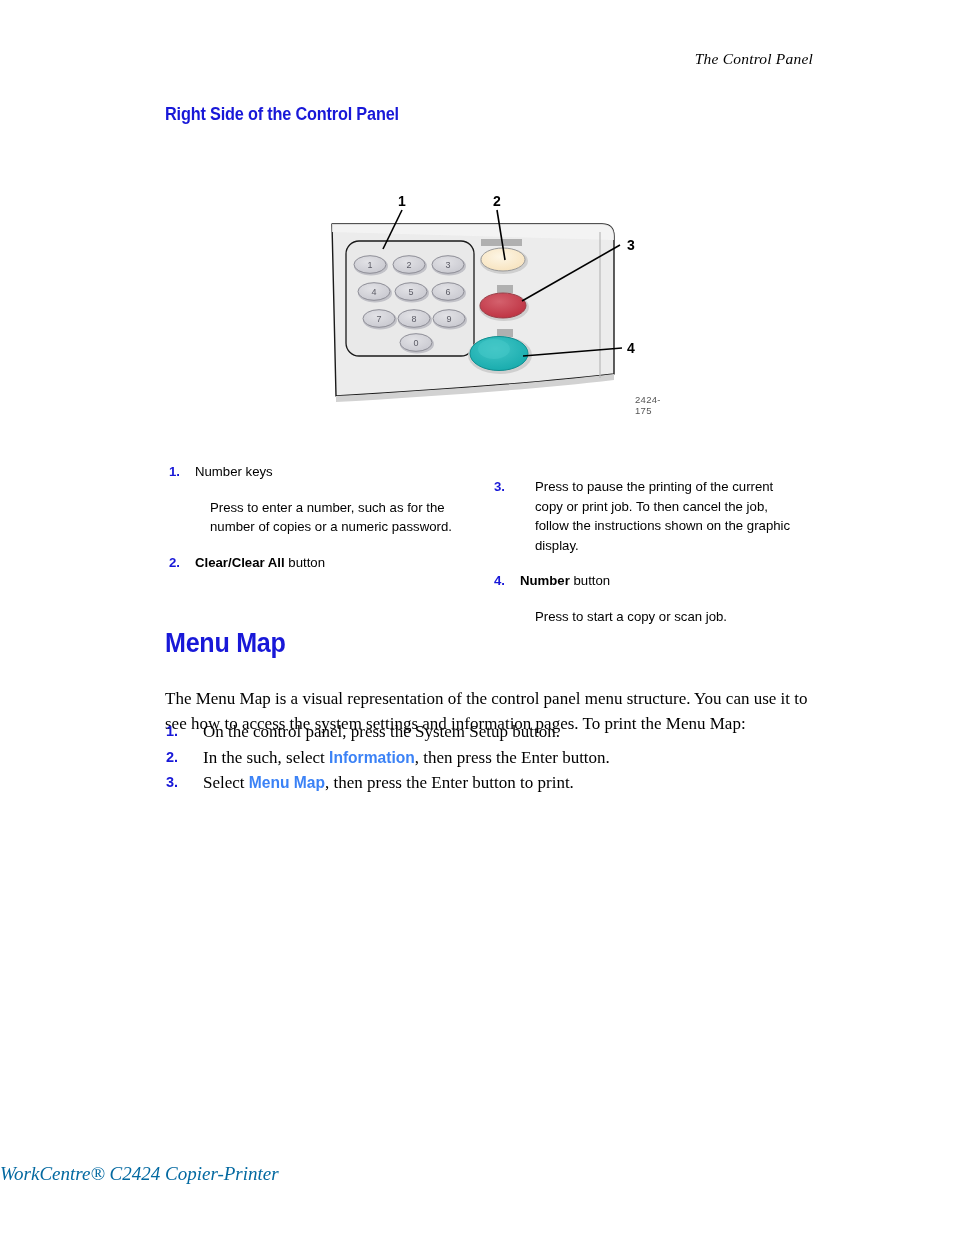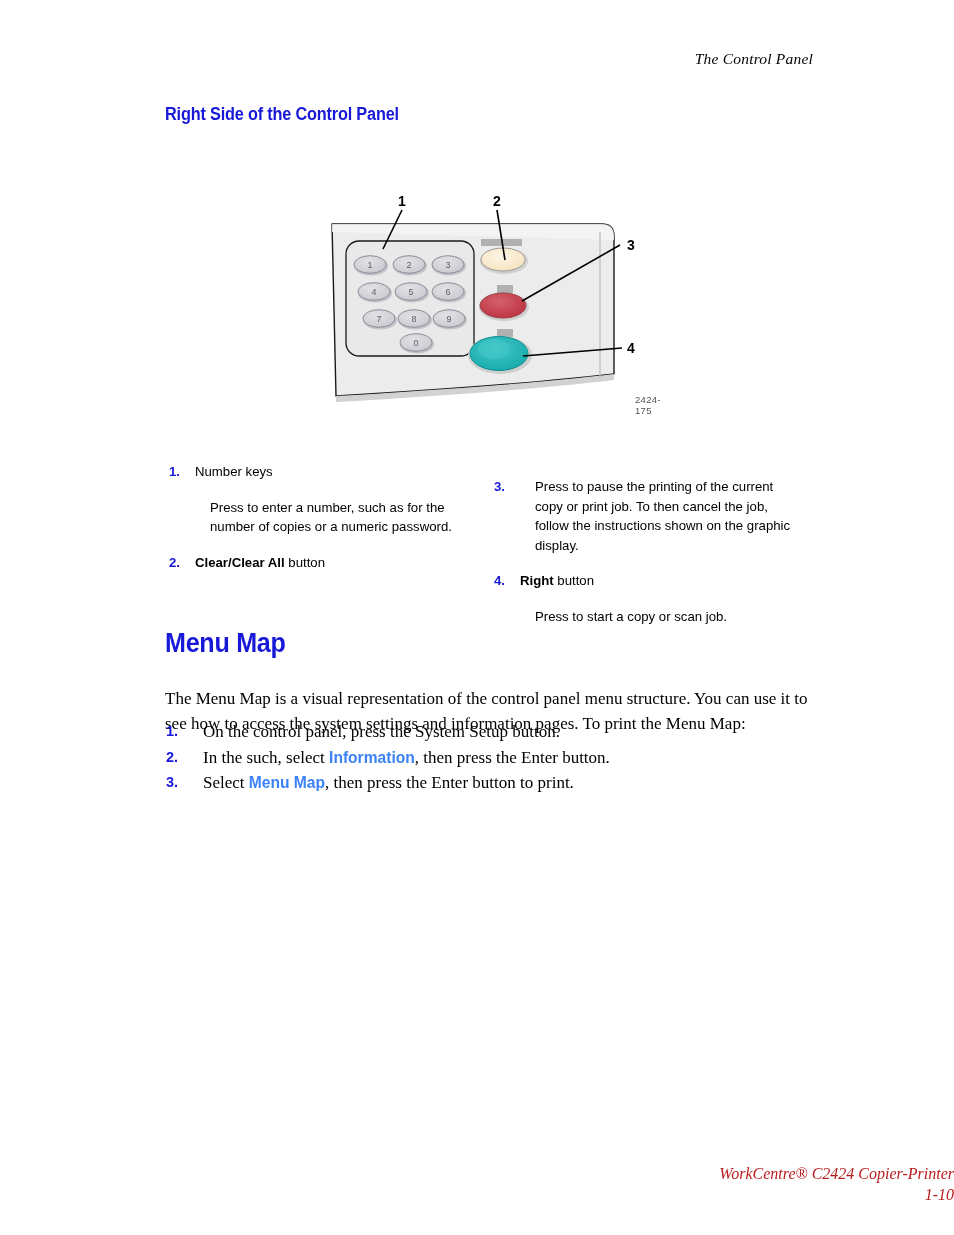--- a/index.html
+++ b/index.html
@@ -144,26 +144,26 @@
     color: #3b82f6;
     font-size: 15.6px;
   }
 
   
   .footer {
     position: absolute;
     left: 0;
     right: 0;
     top: 1163px;
-    text-align: right;
+    text-align: left;
     font-family: "Liberation Serif", serif;
     font-style: italic;
-    font-size: 16px;
+    font-size: 19px;
     line-height: 21px;
-    color: #b91c1c;
+    color: #0369a1;
   }
 </style>
 </head>
 <body>
 
 <div class="page-header">The Control Panel</div>
 
 <div class="heading-sub">Right Side of the Control Panel</div>
 
 <div class="figure">
@@ -313,21 +313,21 @@
 
   <div class="callout-col right">
 
     <div class="co-item">
       <span class="co-num">3.</span>
       <p class="co-body">Press to pause the printing of the current copy or print job. To then cancel the job, follow the instructions shown on the graphic display.</p>
     </div>
 
     <div class="co-item">
       <span class="co-num">4.</span>
-      <p class="co-title"><b>Right</b><span> button</span></p>
+      <p class="co-title"><b>Number</b><span> button</span></p>
       <p class="co-body">Press to start a copy or scan job.</p>
     </div>
 
   </div>
 </div>
 
 <div class="heading-main">Menu Map</div>
 
 <p class="body-para">The Menu Map is a visual representation of the control panel menu structure. You can use it to see how to access the system settings and information pages. To print the Menu Map:</p>
 
@@ -342,14 +342,13 @@
   </div>
 
   <div class="step">
     <span class="step-num">3.</span><span>Select </span><span class="ui-blue">Menu Map</span><span>, then press the </span><b>Enter</b><span> button to print.</span>
   </div>
 
 </div>
 
 <div class="footer">
   <div>WorkCentre® C2424 Copier-Printer</div>
-  <div>1-10</div>
 </div>
 
 </body></html>

